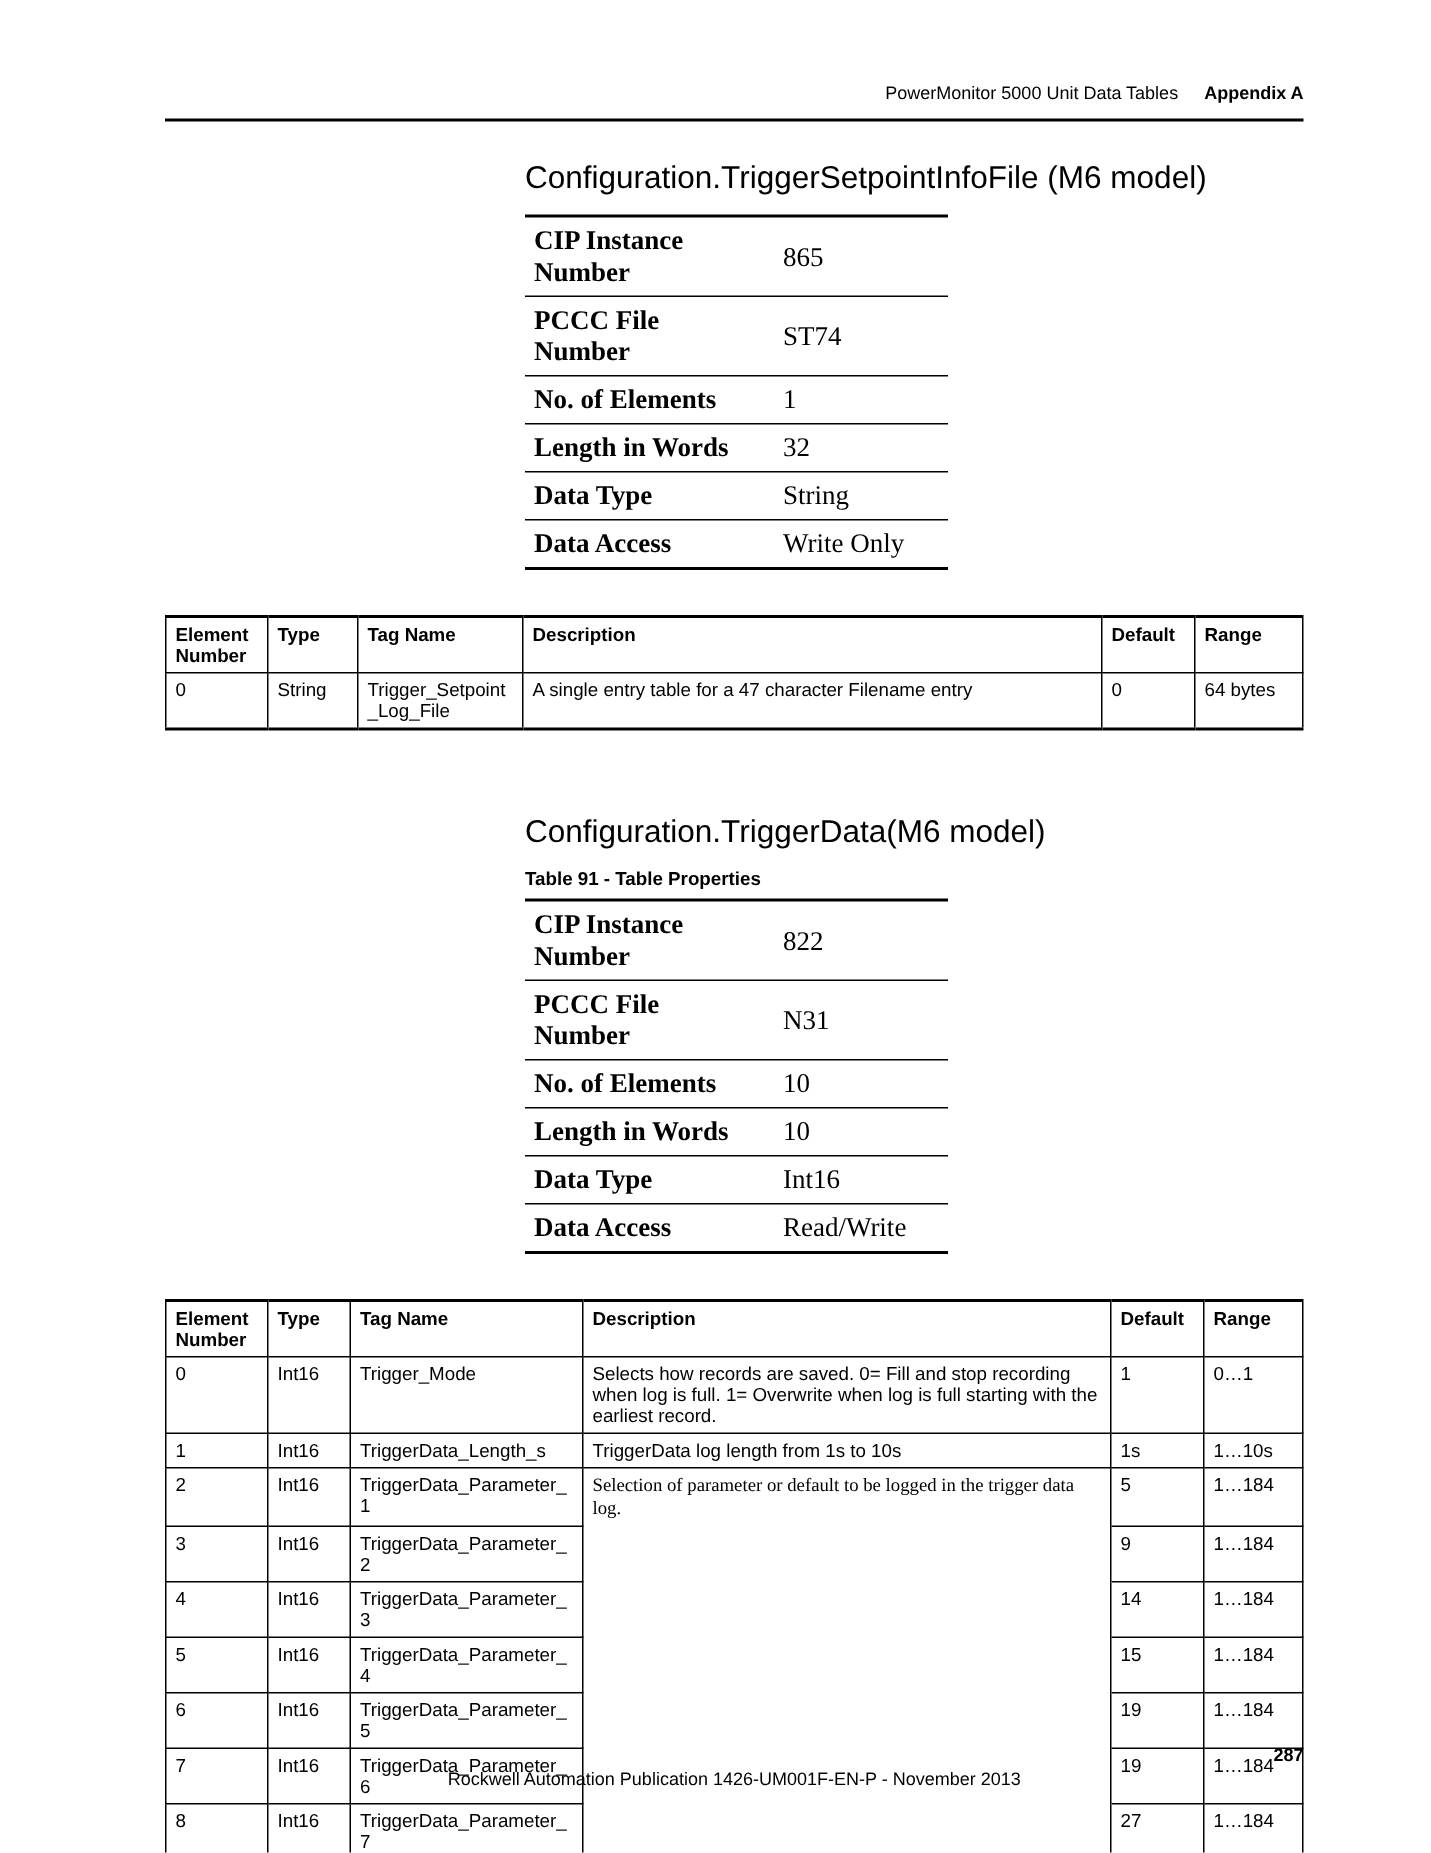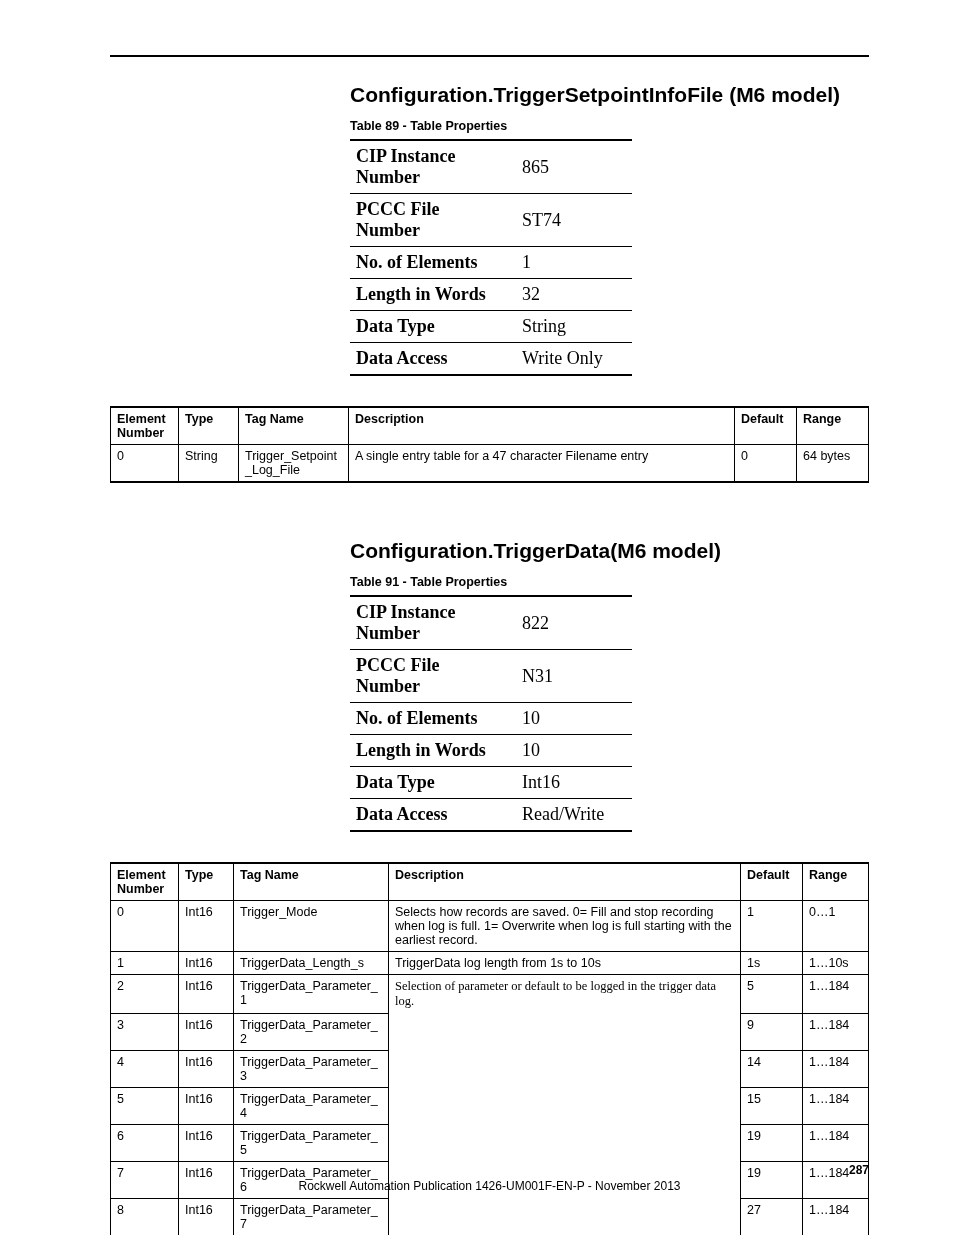--- a/index.html
+++ b/index.html
@@ -25,21 +25,21 @@
     font-size: 12px;
     margin-bottom: 10px;
   }
   .running-head .appx { font-weight: 700; margin-left: 14px; }
   .thick-rule {
     border: 0;
     border-top: 2px solid #000;
     margin: 0 0 26px 0;
   }
   .section-title {
-    font-weight: 700;
+    font-weight: 400;
     font-size: 21px;
     margin: 0 0 12px 0;
   }
   .table-caption {
     font-weight: 700;
     font-size: 12.5px;
     margin: 0 0 6px 0;
   }
   
   .props {
@@ -95,25 +95,28 @@
     font-weight: 700;
   }
   .gap-lg { height: 56px; }
   .gap-md { height: 30px; }
 </style>
 </head>
 <body>
 
 <div class="page">
 
+  <div class="running-head">
+    <span>PowerMonitor 5000 Unit Data Tables</span>
+    <span class="appx">Appendix A</span>
+  </div>
   <hr class="thick-rule">
 
   <div class="indent-block">
     <h2 class="section-title">Configuration.TriggerSetpointInfoFile (M6 model)</h2>
-    <p class="table-caption">Table 89 - Table Properties</p>
     <table class="props">
       <tbody>
           <tr>
             <th>CIP Instance Number</th>
             <td>865</td>
           </tr>
       <tr>
             <th>PCCC File Number</th>
             <td>ST74</td>
           </tr>

